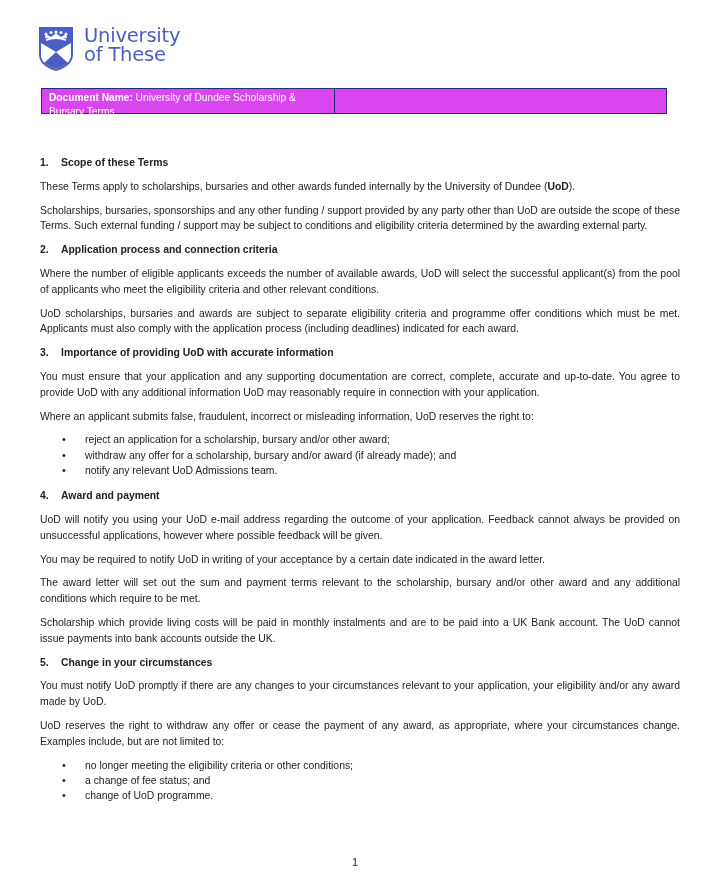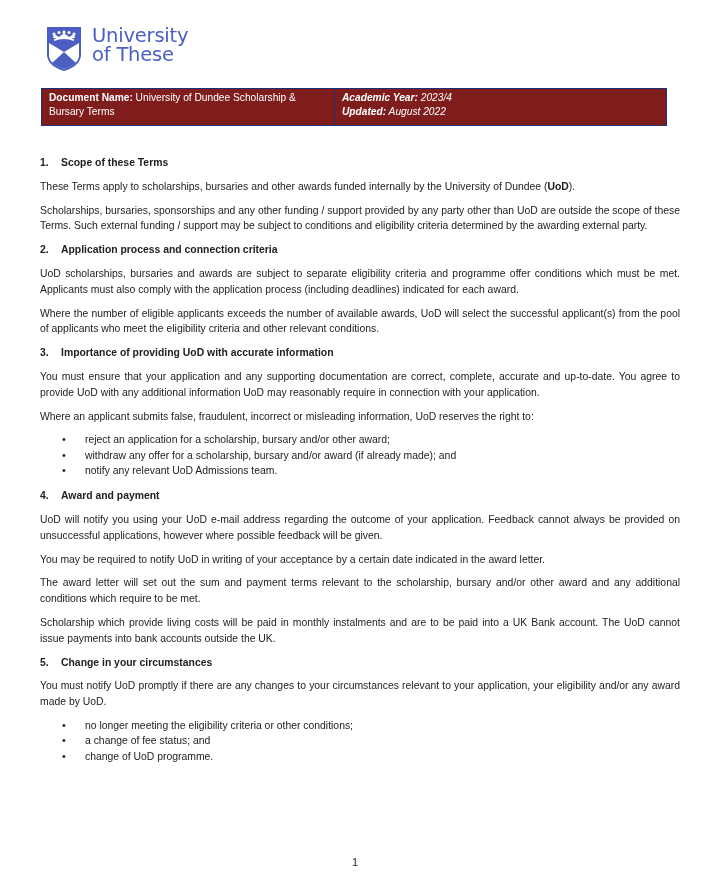--- a/index.html
+++ b/index.html
@@ -1,24 +1,24 @@
 <!DOCTYPE html>
 <html><head>
   <meta charset="utf-8">
   <style>
     * { box-sizing: border-box; margin: 0; padding: 0; }
     html, body { width: 718px; height: 889px; background: #ffffff; overflow: hidden; }
     body { position: relative; font-family: "Liberation Sans", sans-serif; color: #1a1a1a; }
 
-    .logo { position: absolute; left: 46px; top: 26px; display: flex; align-items: flex-start; }
+    .logo { position: absolute; left: 38px; top: 26px; display: flex; align-items: flex-start; }
     .logo .crest { width: 36px; height: 46px; margin-right: 10px; }
     .logo .wordmark { font-family: "DejaVu Sans", sans-serif; color: #4a5fc1; font-size: 19.5px; line-height: 19px; letter-spacing: -0.2px; margin-top: 0px; }
     .logo .wordmark div { white-space: nowrap; }
 
-    .info-box { position: absolute; left: 41px; top: 88px; width: 626px; height: 38px; background: #7f1d1d; border: 1px solid #1b2f7a; display: flex; }
+    .info-box { position: absolute; left: 41px; top: 88px; width: 626px; height: 26px; background: #d946ef; border: 1px solid #1b2f7a; display: flex; }
     .info-box .cell { color: #ffffff; font-size: 10.2px; line-height: 13.5px; padding: 2px 7px; }
     .info-box .left { width: 293px; border-right: 1px solid #1b2f7a; }
     .info-box .right { flex: 1; font-style: italic; }
     .info-box b { font-weight: bold; }
 
     .content { position: absolute; left: 40px; top: 155px; width: 640px; font-size: 10.4px; line-height: 15.8px; color: #222; }
     .content h2 { font-size: 10.4px; font-weight: bold; margin: 0 0 8px 0; display: flex; }
     .content h2 .num { width: 21px; }
     .content p { margin: 8px 0 8px 0; text-align: justify; }
     .content ul { list-style: none; margin: 2px 0 10px 0; }
@@ -47,44 +47,40 @@
   <div class="wordmark">
     <div>University</div>
     <div>of These</div>
   </div>
 </div>
 
 <div class="info-box">
   <div class="cell left">
     <b>Document Name:</b><span> University of Dundee Scholarship &amp; Bursary Terms</span>
   </div>
-  <div class="cell right">
-    <div><b>Academic Year:</b><span> 2023/4</span></div>
-    <div><b>Updated:</b><span> August 2022</span></div>
-  </div>
 </div>
 
 <div class="content">
 
   <section>
     <h2>
         <span class="num">1.</span>
         <span>Scope of these Terms</span>
       </h2>
     <p><span>These Terms apply to scholarships, bursaries and other awards funded internally by the University of Dundee (</span><b>UoD</b><span>).</span></p>
     <p>Scholarships, bursaries, sponsorships and any other funding / support provided by any party other than UoD are outside the scope of these Terms. Such external funding / support may be subject to conditions and eligibility criteria determined by the awarding external party.</p>
   </section>
 
   <section>
     <h2>
         <span class="num">2.</span>
         <span>Application process and connection criteria</span>
       </h2>
+    <p>Where the number of eligible applicants exceeds the number of available awards, UoD will select the successful applicant(s) from the pool of applicants who meet the eligibility criteria and other relevant conditions.</p>
     <p>UoD scholarships, bursaries and awards are subject to separate eligibility criteria and programme offer conditions which must be met. Applicants must also comply with the application process (including deadlines) indicated for each award.</p>
-    <p>Where the number of eligible applicants exceeds the number of available awards, UoD will select the successful applicant(s) from the pool of applicants who meet the eligibility criteria and other relevant conditions.</p>
   </section>
 
   <section>
     <h2>
         <span class="num">3.</span>
         <span>Importance of providing UoD with accurate information</span>
       </h2>
     <p>You must ensure that your application and any supporting documentation are correct, complete, accurate and up-to-date. You agree to provide UoD with any additional information UoD may reasonably require in connection with your application.</p>
     <p>Where an applicant submits false, fraudulent, incorrect or misleading information, UoD reserves the right to:</p>
     <ul>
@@ -113,20 +109,21 @@
     <p>The award letter will set out the sum and payment terms relevant to the scholarship, bursary and/or other award and any additional conditions which require to be met.</p>
     <p>Scholarship which provide living costs will be paid in monthly instalments and are to be paid into a UK Bank account. The UoD cannot issue payments into bank accounts outside the UK.</p>
   </section>
 
   <section>
     <h2>
         <span class="num">5.</span>
         <span>Change in your circumstances</span>
       </h2>
     <p>You must notify UoD promptly if there are any changes to your circumstances relevant to your application, your eligibility and/or any award made by UoD.</p>
+    <p>UoD reserves the right to withdraw any offer or cease the payment of any award, as appropriate, where your circumstances change. Examples include, but are not limited to:</p>
     <ul>
       <li>
           <span class="bullet">•</span>
           <span>no longer meeting the eligibility criteria or other conditions;</span>
         </li>
       <li>
           <span class="bullet">•</span>
           <span>a change of fee status; and</span>
         </li>
       <li>

